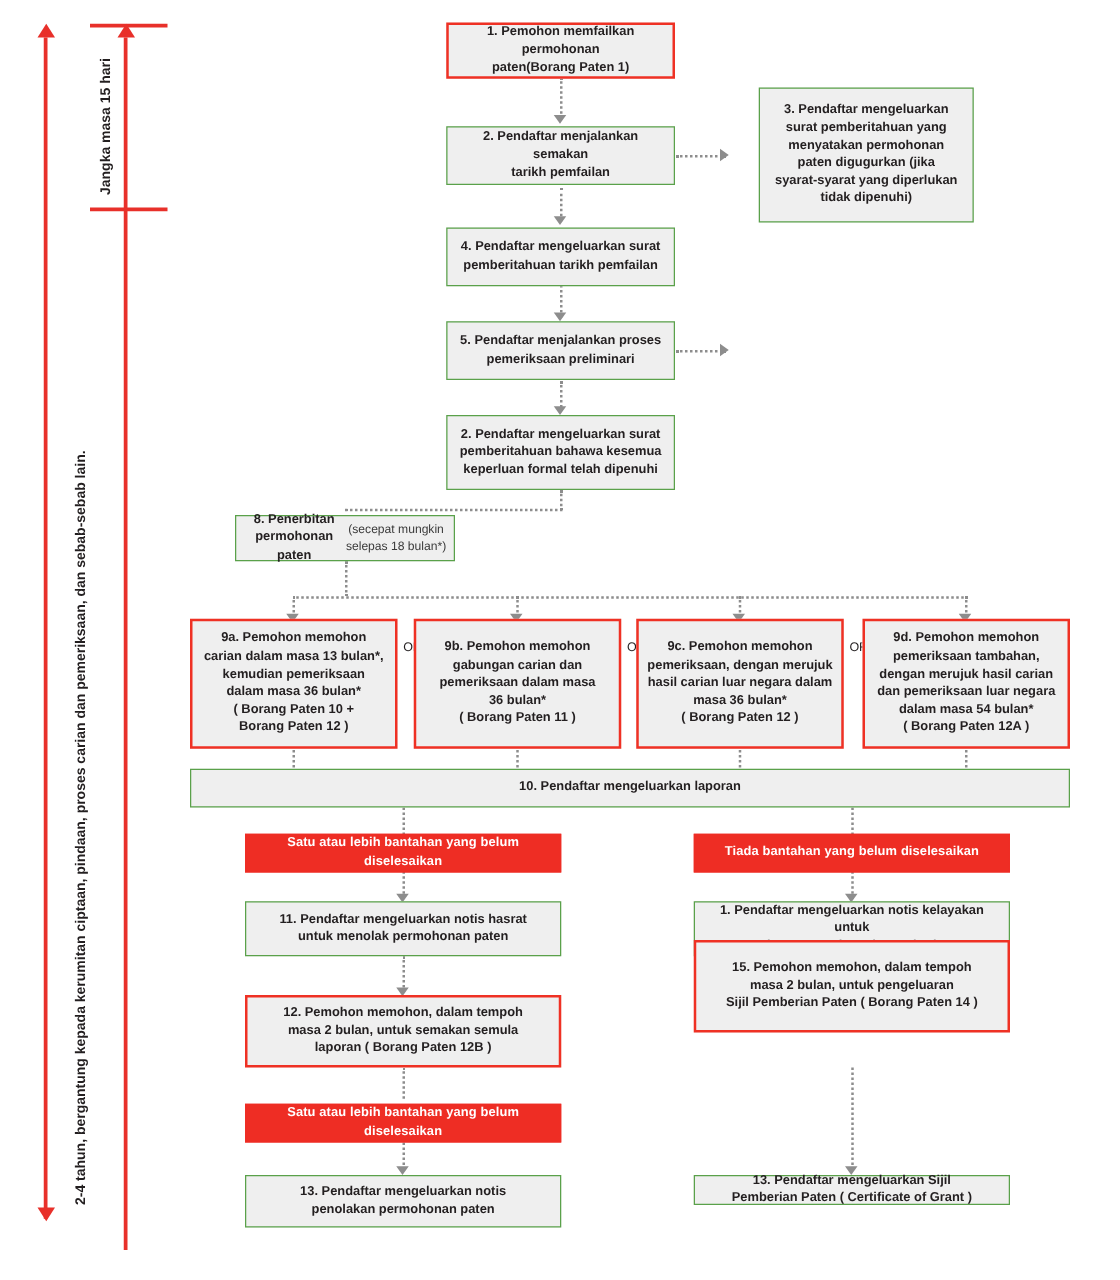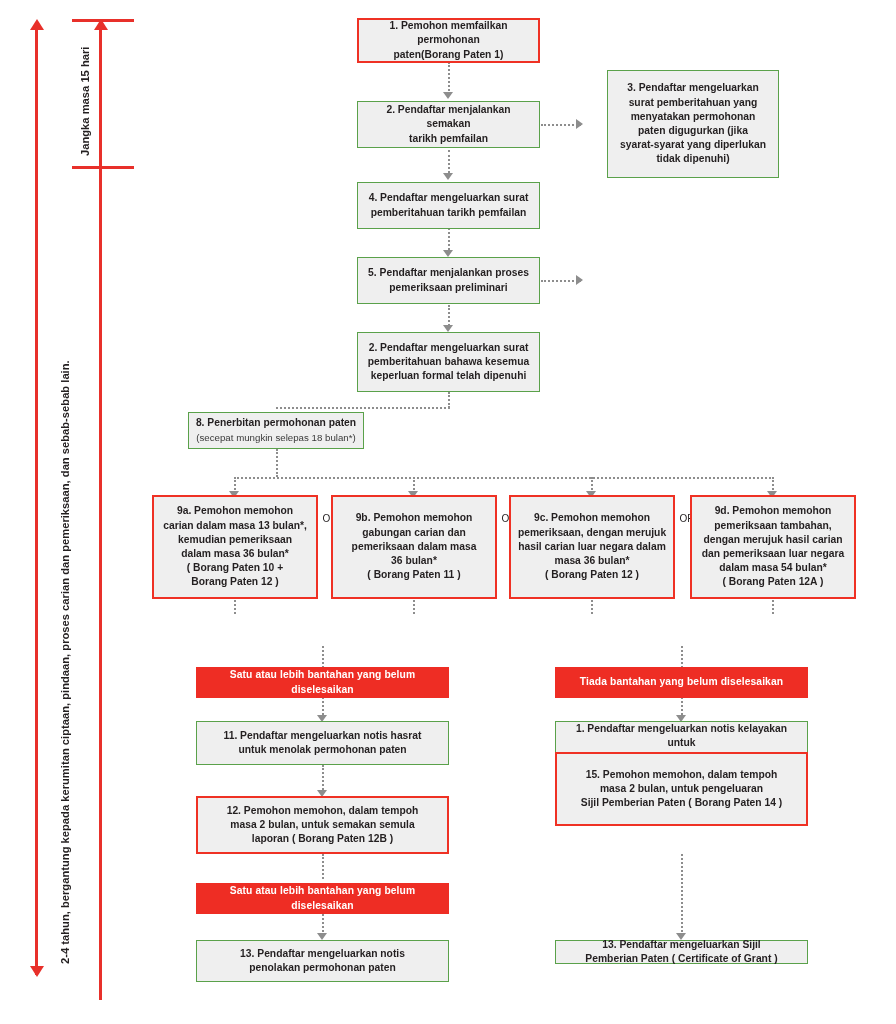--- a/index.html
+++ b/index.html
@@ -210,21 +210,21 @@
 pemberitahuan tarikh pemfailan</div>
 
   <div class="node green" style="left:357px;top:257px;width:183px;height:47px;">5. Pendaftar menjalankan proses
 pemeriksaan preliminari</div>
 
 
   <div class="node green" style="left:357px;top:332px;width:183px;height:60px;">2. Pendaftar mengeluarkan surat
 pemberitahuan bahawa kesemua
 keperluan formal telah dipenuhi</div>
 
-  <div class="node green" style="left:188px;top:412px;width:176px;height:37px;flex-direction:column;justify-content:center;gap:1px;">
+  <div class="node green" style="left:188px;top:412px;width:176px;height:37px;flex-direction:row;justify-content:center;gap:1px;">
     <span>8. Penerbitan permohonan paten</span>
     <span class="sub">(secepat mungkin selepas 18 bulan*)</span>
   </div>
 
   <div class="node red" style="left:152px;top:495px;width:166px;height:104px;">9a. Pemohon memohon
 carian dalam masa 13 bulan*,
 kemudian pemeriksaan
 dalam masa 36 bulan*
 ( Borang Paten 10 +
 Borang Paten 12 )</div>
@@ -244,20 +244,21 @@
 ( Borang Paten 12 )</div>
   <div class="orlabel" style="left:675px;top:513px;">OR</div>
 
   <div class="node red" style="left:690px;top:495px;width:166px;height:104px;">9d. Pemohon memohon
 pemeriksaan tambahan,
 dengan merujuk hasil carian
 dan pemeriksaan luar negara
 dalam masa 54 bulan*
 ( Borang Paten 12A )</div>
 
+  <div class="node green" style="left:152px;top:615px;width:704px;height:31px;">10. Pendaftar mengeluarkan laporan</div>
 
   <div class="node alert" style="left:196px;top:667px;width:253px;height:31px;">Satu atau lebih bantahan yang belum diselesaikan</div>
 
   <div class="node alert" style="left:555px;top:667px;width:253px;height:31px;">Tiada bantahan yang belum diselesaikan</div>
 
   <div class="node green" style="left:196px;top:721px;width:253px;height:44px;">11. Pendaftar mengeluarkan notis hasrat
 untuk menolak permohonan paten</div>
 
   <div class="node green" style="left:555px;top:721px;width:253px;height:44px;">1. Pendaftar mengeluarkan notis kelayakan untuk
 meneruskan proses kepada pemberian geran</div>

